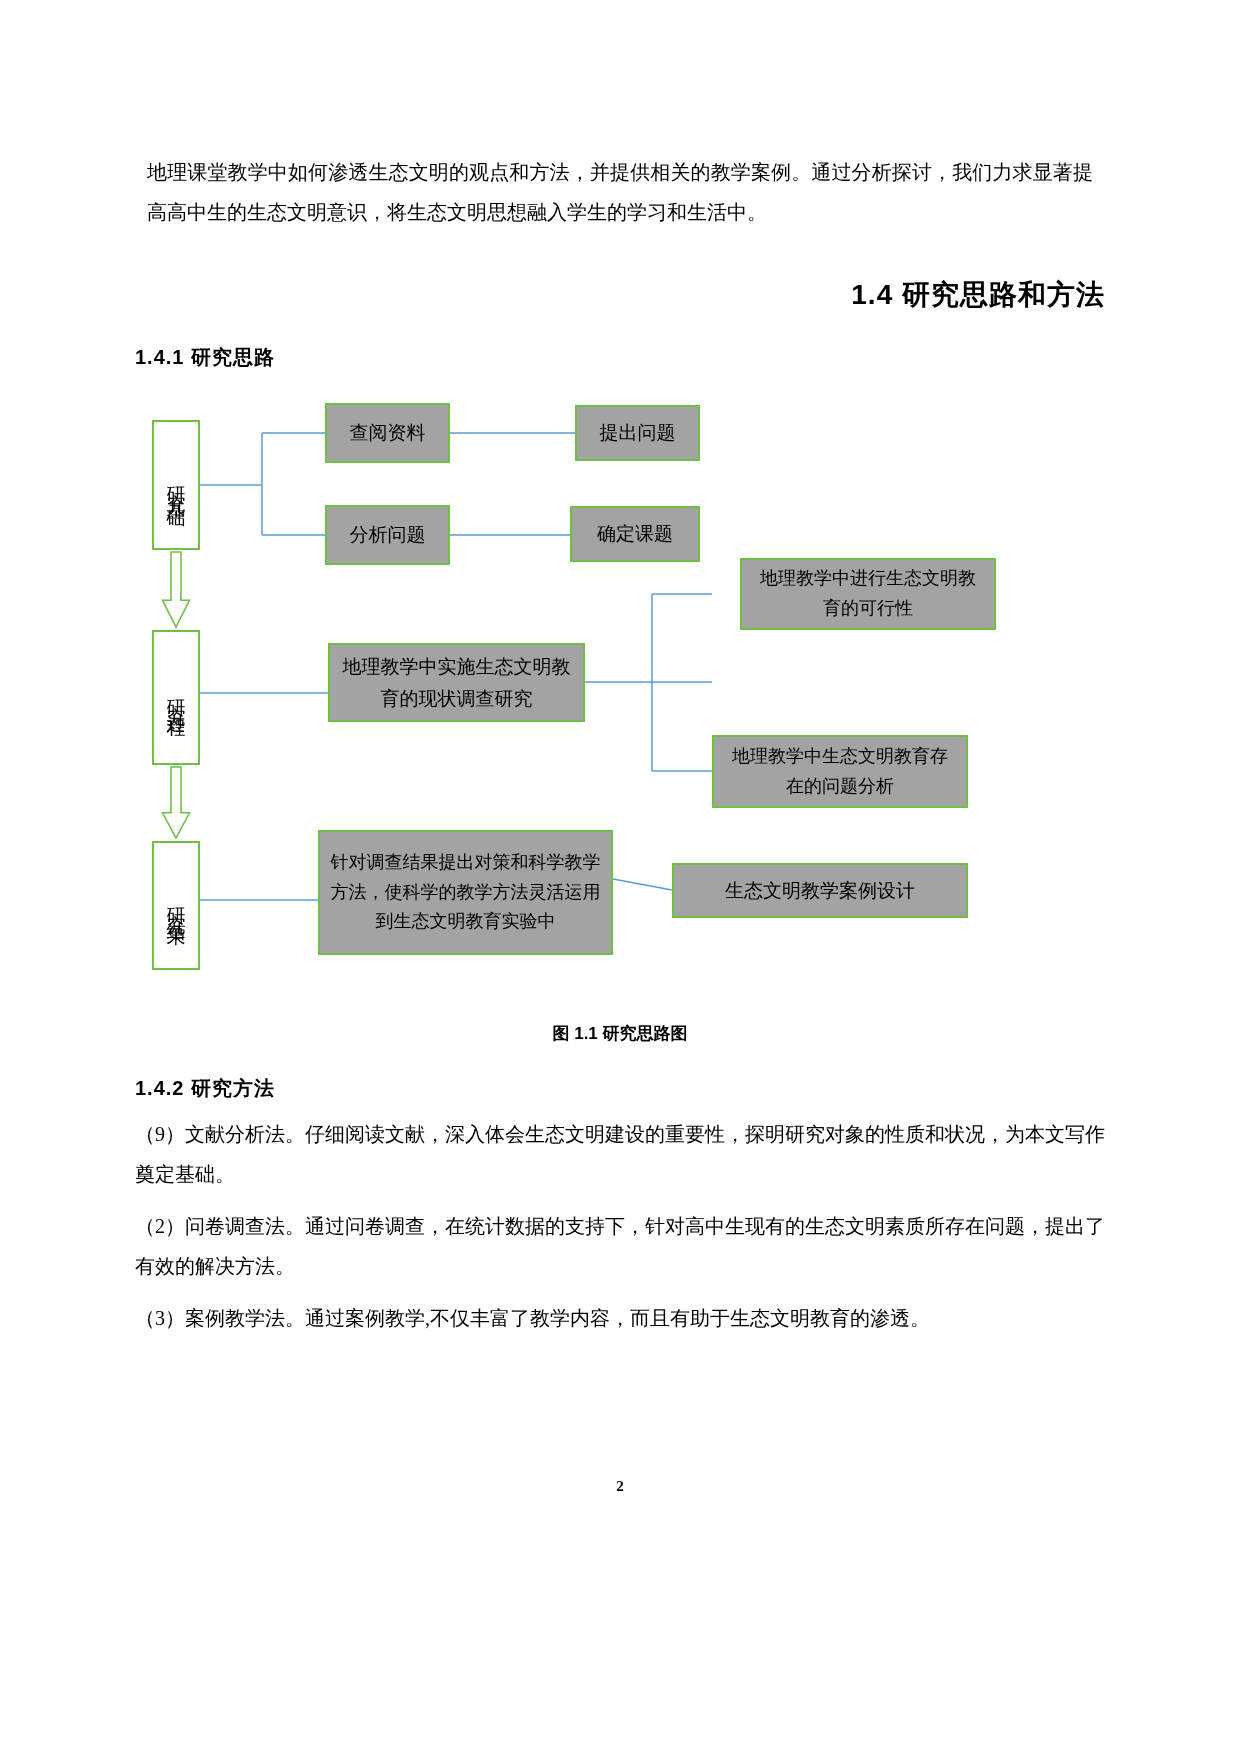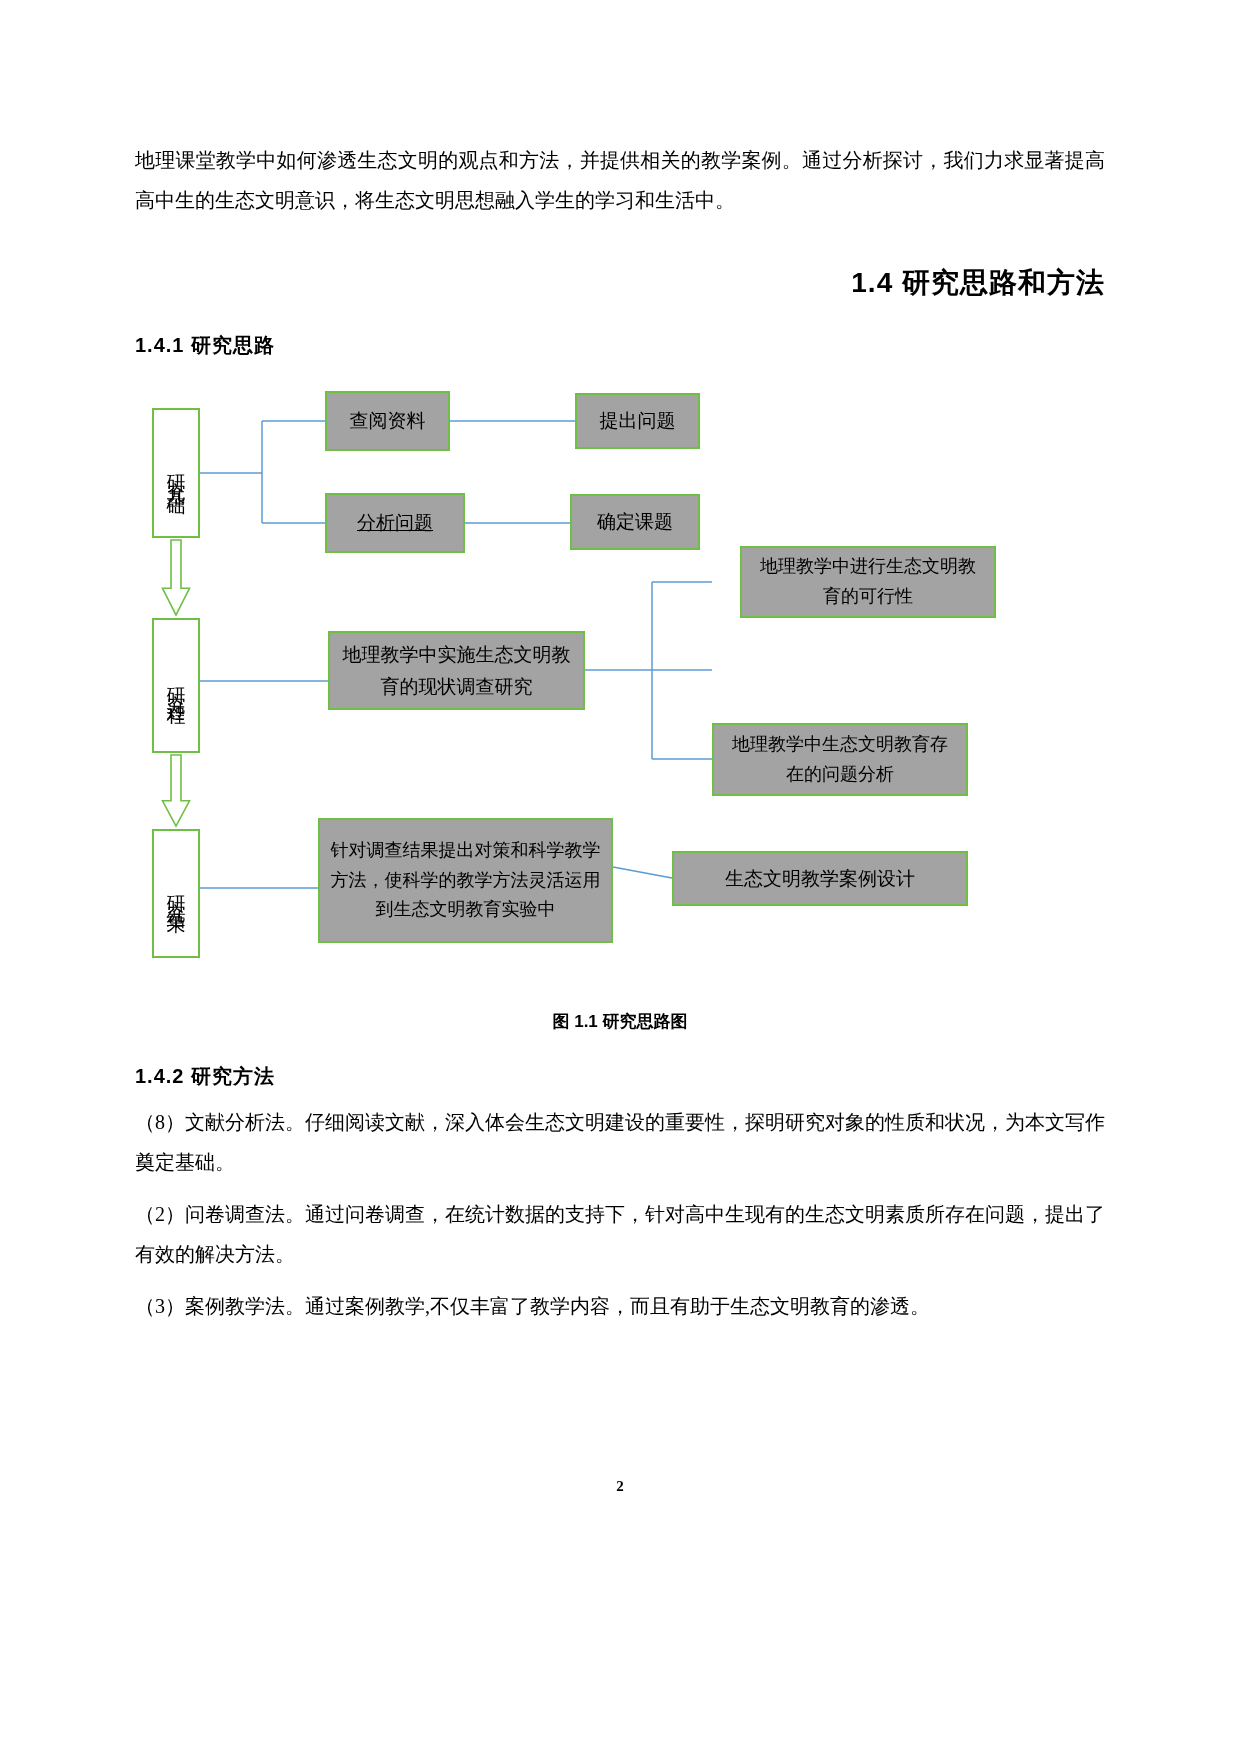--- a/index.html
+++ b/index.html
@@ -15,21 +15,21 @@
     background:#fff;
     margin:0 auto;
     font-family:"Liberation Serif",serif;
     color:var(--ink);
     overflow:hidden;
   }
   .content{padding:140px 135px 0 135px;}
 
   p.body-text{
     font-size:20px;line-height:2.0;
-    text-align:justify;margin:0;
+    text-align:justify;margin:12px;
   }
   h2.sec{
     font-family:"Liberation Sans",sans-serif;
     font-size:28px;font-weight:bold;
     margin:44px 0 0 0;letter-spacing:1px;text-align:right;
   }
   h3.sub{
     font-family:"Liberation Sans",sans-serif;
     font-size:20px;font-weight:bold;
     margin:30px 0 0 0;letter-spacing:1px;
@@ -120,21 +120,21 @@
         <path d="M65 505 H183"></path>
         <path d="M478 484 L537 495"></path>
       </svg>
 
       <div class="stage" style="left:17px;top:25px;height:130px;">研究基础</div>
 
       <div class="fbox" style="left:190px;top:8px;width:125px;height:60px;">查阅资料</div>
 
       <div class="fbox" style="left:440px;top:10px;width:125px;height:56px;">提出问题</div>
 
-      <div class="fbox" style="left:190px;top:110px;width:140px;height:60px;text-decoration:underline;">分析问题</div>
+      <div class="fbox" style="left:190px;top:110px;width:125px;height:60px;">分析问题</div>
 
       <div class="fbox" style="left:435px;top:111px;width:130px;height:56px;">确定课题</div>
 
       <div class="block-arrow" style="left:26px;top:156px;height:78px;">
         <svg viewBox="0 0 30 76" preserveAspectRatio="none">
           <path d="M10 1 H20 V48 H28.5 L15 74 L1.5 48 H10 Z"></path>
         </svg>
       </div>
 
       <div class="stage" style="left:17px;top:235px;height:135px;">研究过程</div>
@@ -157,20 +157,20 @@
       <div class="fbox small-txt" style="left:183px;top:435px;width:295px;height:125px;">针对调查结果提出对策和科学教学方法，使科学的教学方法灵活运用到生态文明教育实验中</div>
 
       <div class="fbox" style="left:537px;top:468px;width:296px;height:55px;">生态文明教学案例设计</div>
 
     </div>
 
     <p class="caption">图 1.1  研究思路图</p>
 
     <h3 class="sub">1.4.2  研究方法</h3>
 
-    <p class="method">（8）文献分析法。仔细阅读文献，深入体会生态文明建设的重要性，探明研究对象的性质和状况，为本文写作奠定基础。</p>
+    <p class="method">（9）文献分析法。仔细阅读文献，深入体会生态文明建设的重要性，探明研究对象的性质和状况，为本文写作奠定基础。</p>
     <p class="method">（2）问卷调查法。通过问卷调查，在统计数据的支持下，针对高中生现有的生态文明素质所存在问题，提出了有效的解决方法。</p>
     <p class="method">（3）案例教学法。通过案例教学,不仅丰富了教学内容，而且有助于生态文明教育的渗透。</p>
 
   </div>
 
   <div class="page-number">2</div>
 </div>
 
 </body></html>

